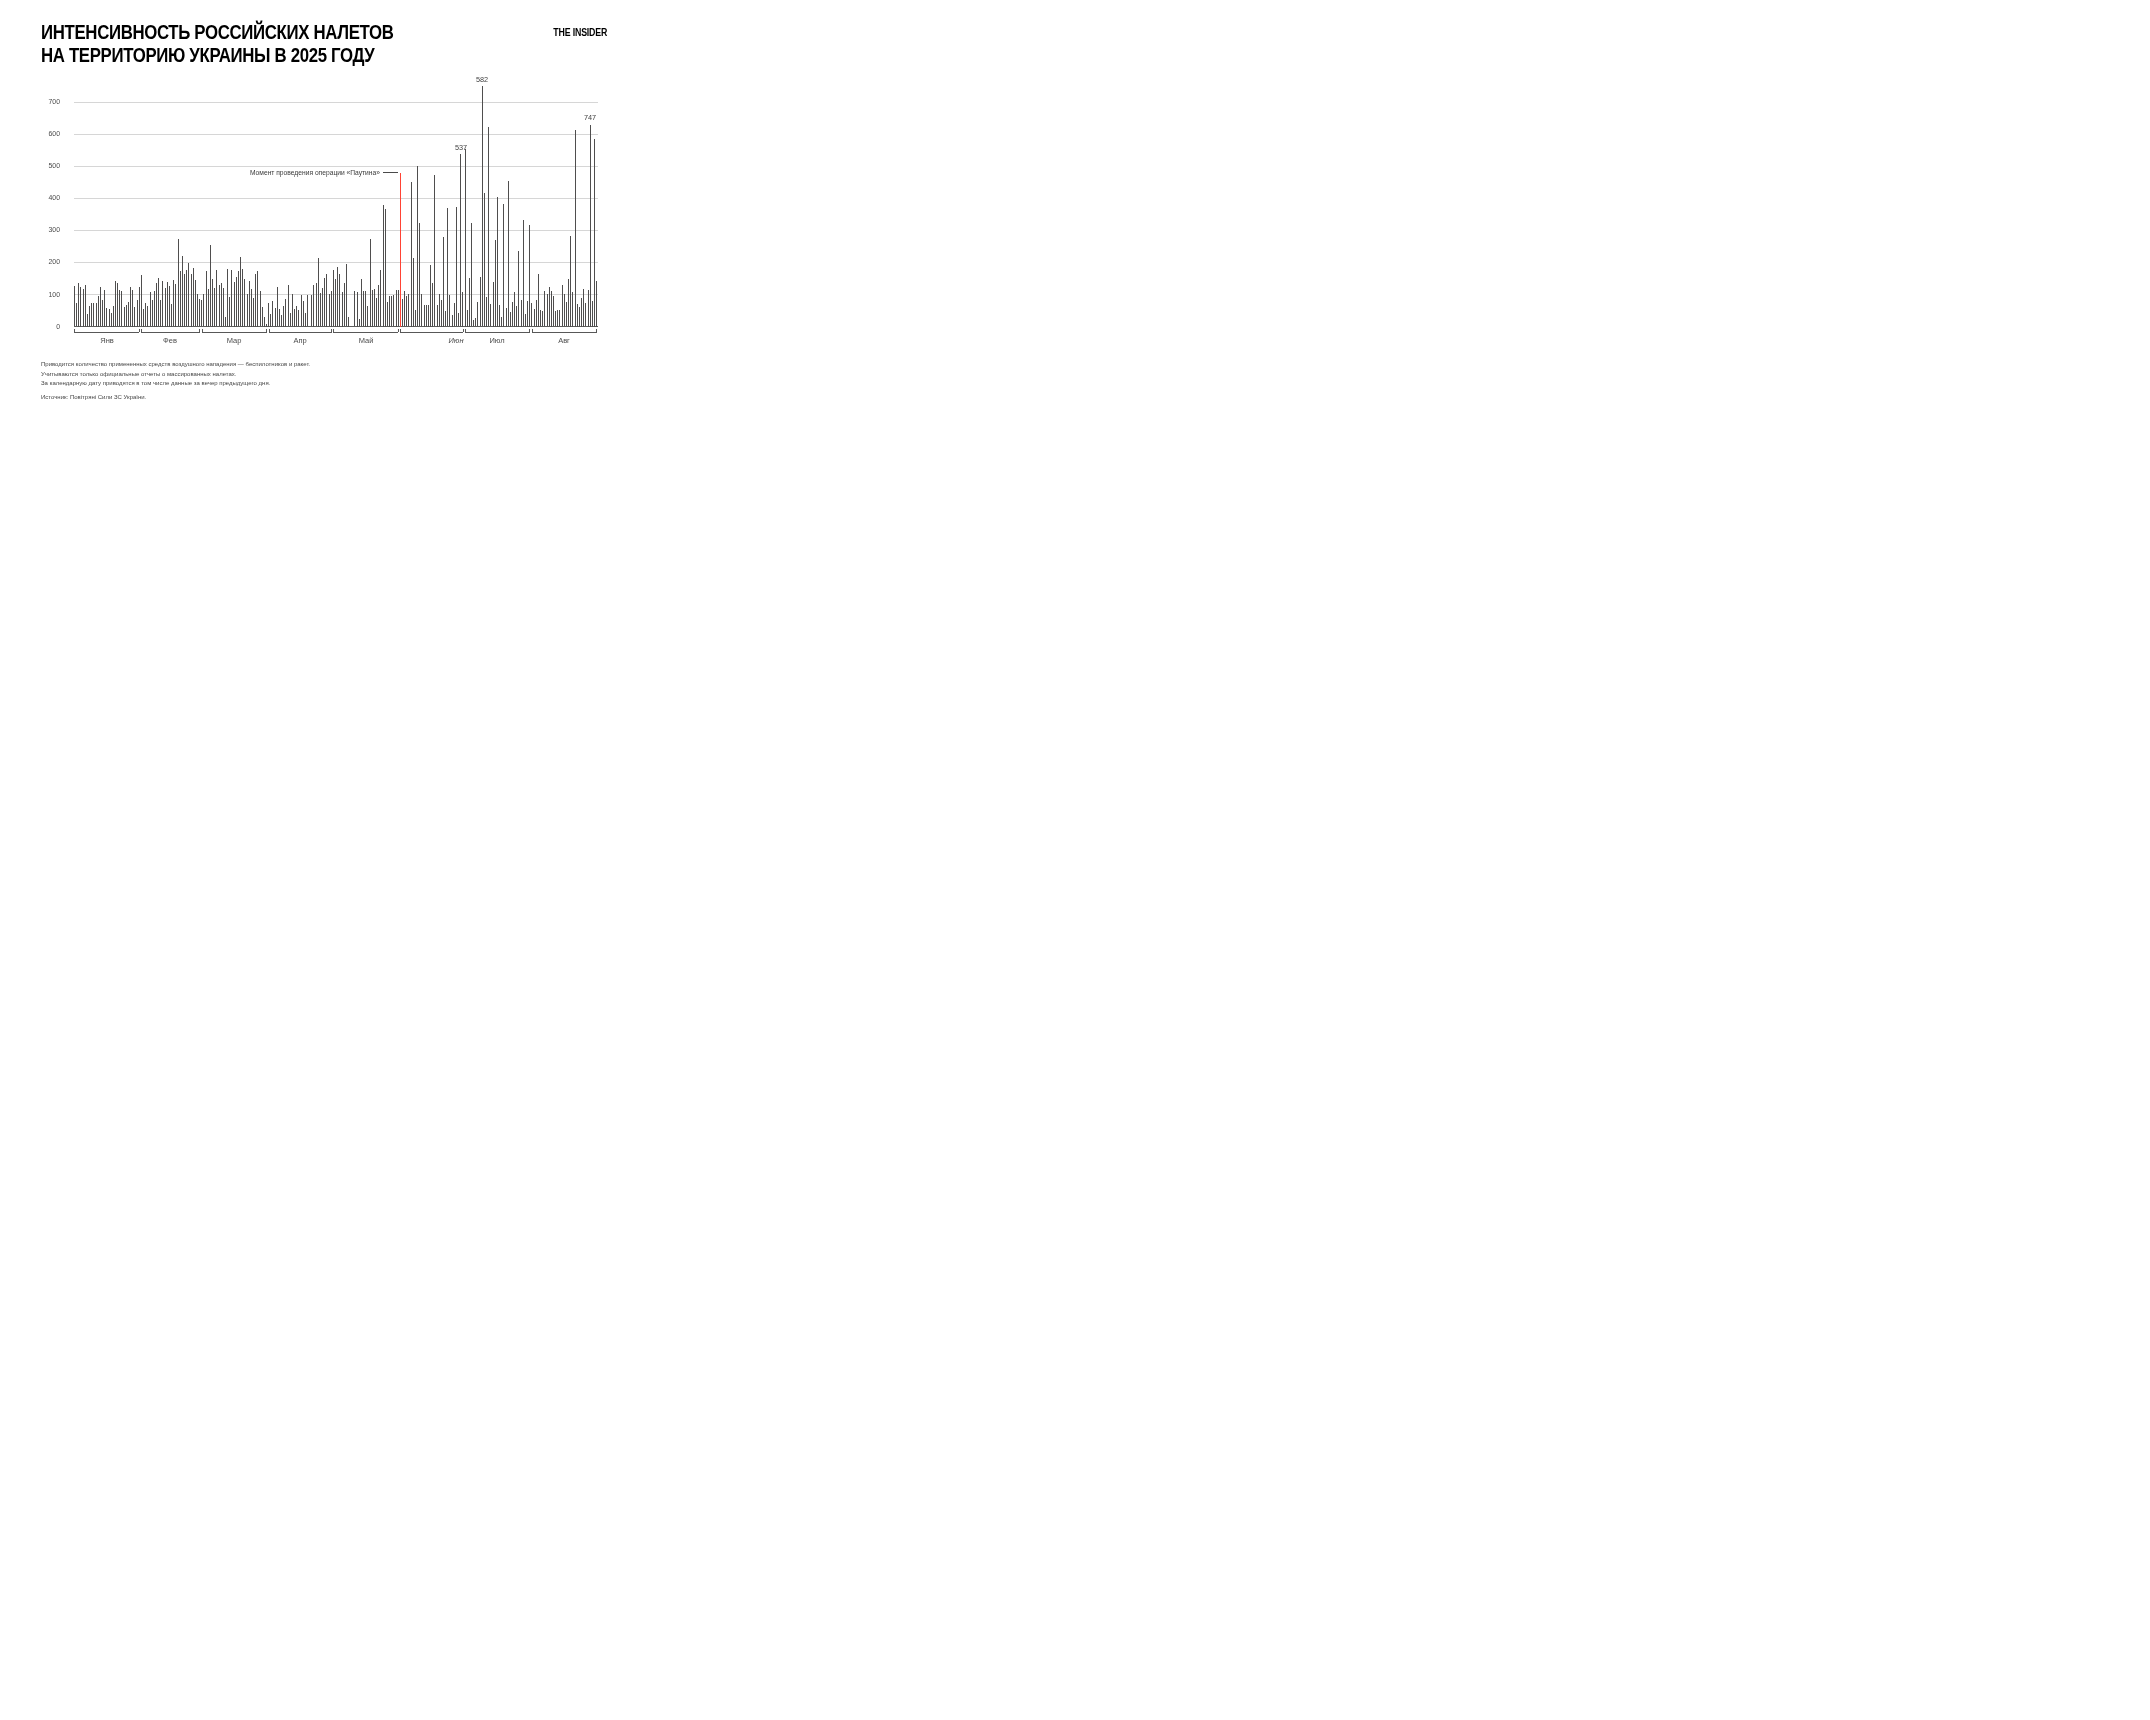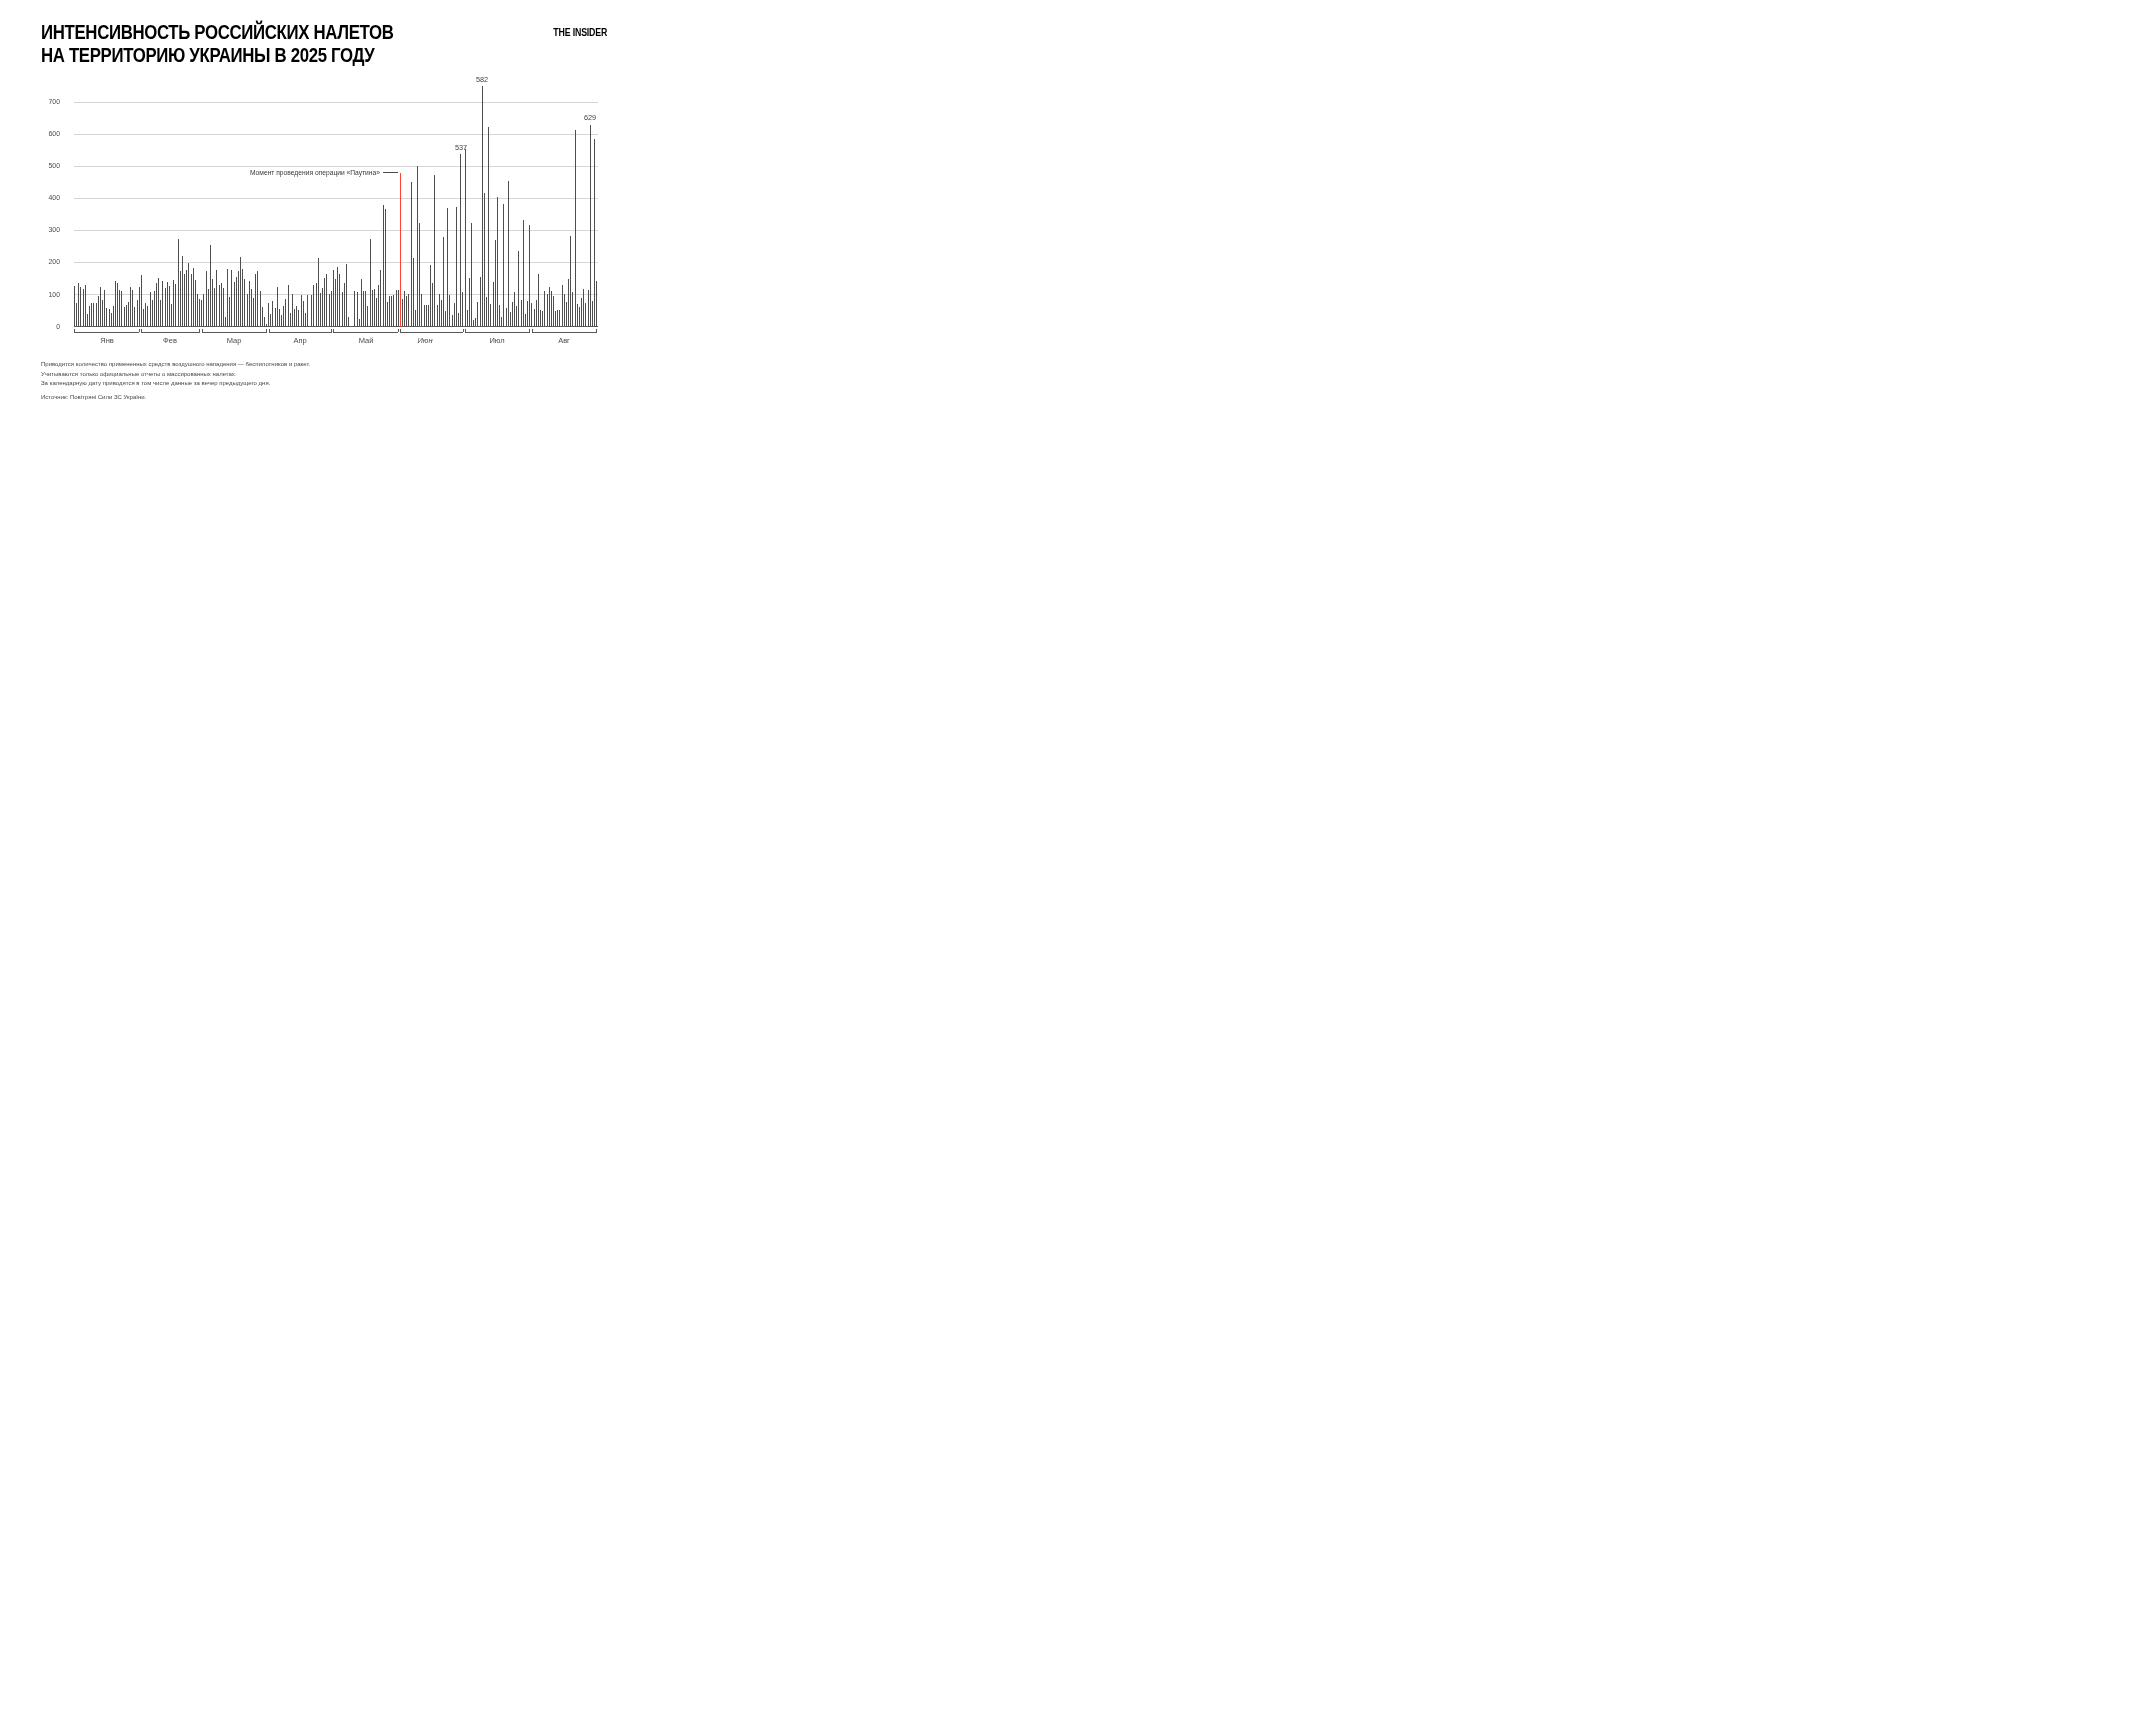--- a/index.html
+++ b/index.html
@@ -253,21 +253,21 @@
     <div class="bar" title="Июн — 97" style="left: 449px; top: 295px; height: 31px;"></div>
     <div class="bar" title="Июн — 36" style="left: 452px; top: 315px; height: 11.5px;"></div>
     <div class="bar" title="Июн — 73" style="left: 454px; top: 303px; height: 23.4px;"></div>
     <div class="bar" title="Июн — 372" style="left: 456px; top: 207px; height: 119px;"></div>
     <div class="bar" title="Июн — 41" style="left: 458px; top: 313px; height: 13px;"></div>
     <div class="bar" title="Июн — 537" style="left: 460px; top: 154px; height: 172px;"></div>
     <div class="bar" title="Июн — 109" style="left: 462px; top: 292px; height: 35px;"></div>
     <div class="bracket" style="left: 400px; width: 63px;"></div>
     <div class="bracket-tick" style="left: 400px;"></div>
     <div class="bracket-tick" style="left: 463px;"></div>
-    <div class="month-label" style="left: 408px; width: 34px; font-style: italic;">Июн</div>
+    <div class="month-label" style="left: 439px; width: 34px; font-style: italic;">Июн</div>
     <div class="bar" title="Июл — 555" style="left: 465px; top: 149px; height: 178px;"></div>
     <div class="bar" title="Июл — 52" style="left: 467px; top: 310px; height: 16.7px;"></div>
     <div class="bar" title="Июл — 152" style="left: 469px; top: 278px; height: 49px;"></div>
     <div class="bar" title="Июл — 322" style="left: 471px; top: 223px; height: 103px;"></div>
     <div class="bar" title="Июл — 20" style="left: 473px; top: 320px; height: 6.4px;"></div>
     <div class="bar" title="Июл — 25" style="left: 475px; top: 318px; height: 8px;"></div>
     <div class="bar" title="Июл — 76" style="left: 477px; top: 302px; height: 24px;"></div>
     <div class="bar" title="Июл — 154" style="left: 480px; top: 277px; height: 49px;"></div>
     <div class="bar" title="Июл — 749" style="left: 482px; top: 86px; height: 240px;"></div>
     <div class="bar" title="Июл — 417" style="left: 484px; top: 193px; height: 134px;"></div>
@@ -327,21 +327,21 @@
     <div class="bar" title="Авг — 80" style="left: 592px; top: 301px; height: 26px;"></div>
     <div class="bar" title="Авг — 585" style="left: 594px; top: 139px; height: 188px;"></div>
     <div class="bar" title="Авг — 142" style="left: 596px; top: 281px; height: 46px;"></div>
     <div class="bracket" style="left: 532px; width: 65px;"></div>
     <div class="bracket-tick" style="left: 532px;"></div>
     <div class="bracket-tick" style="left: 596px;"></div>
     <div class="month-label" style="left: 547px; width: 34px;">Авг</div>
     <div class="abs" id="event-line" style="left: 400px; top: 173px; height: 154px;"></div>
     <div class="peak-label" style="left: 461px; top: 143px;">537</div>
     <div class="peak-label" style="left: 482px; top: 75px;">582</div>
-    <div class="peak-label" style="left: 590px; top: 113px;">629</div>
+    <div class="peak-label" style="left: 590px; top: 113px;">747</div>
   </div>
 
 <div class="abs" id="annotation" style="right: 265px;">Момент проведения операции «Паутина»</div>
 <div class="abs" id="annotation-connector" style="left: 383px; width: 14.6px;"></div>
 
 <div class="abs" id="footnotes">
   <div>Приводится количество примененных средств воздушного нападения — беспилотников и ракет.</div>
   <div>Учитываются только официальные отчеты о массированных налетах.</div>
   <div>За календарную дату приводятся в том числе данные за вечер предыдущего дня.</div>
 </div>

